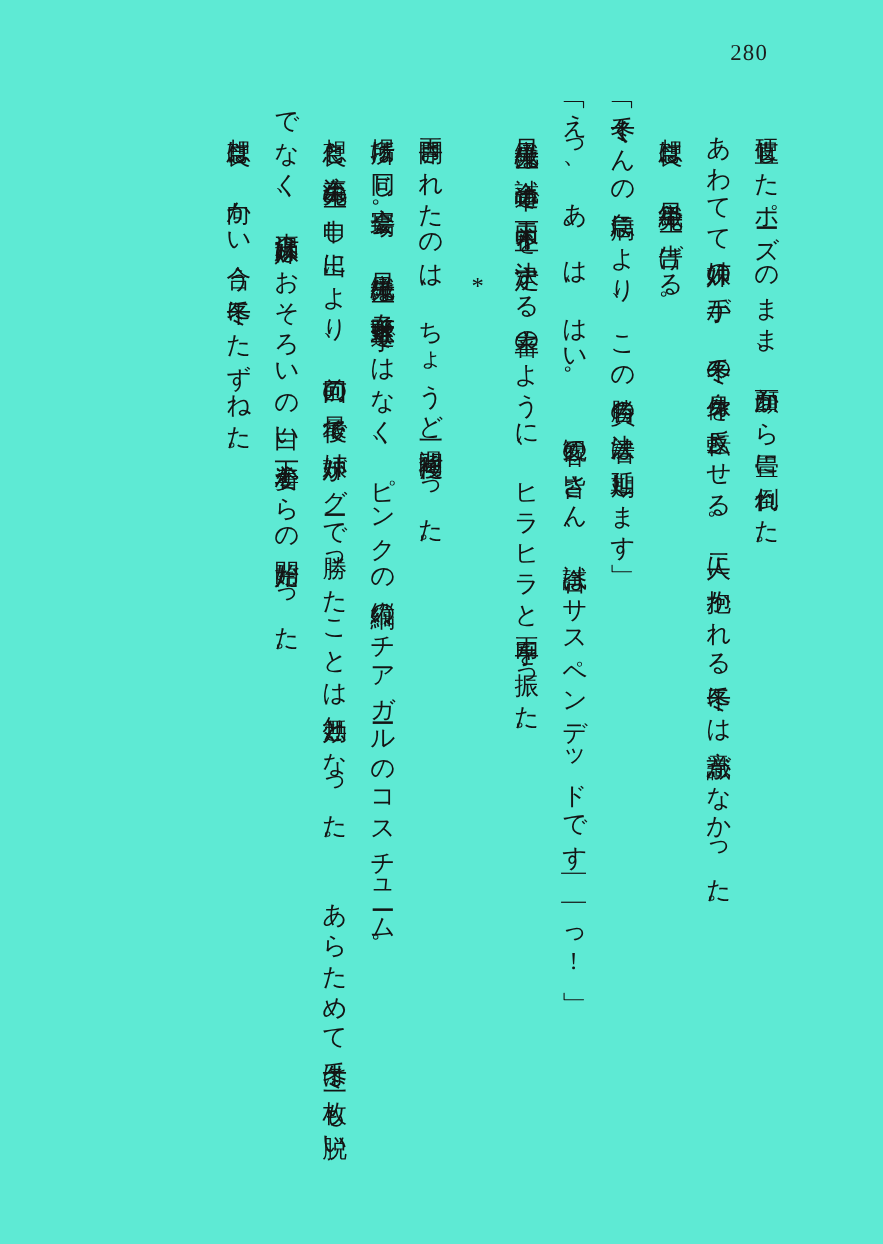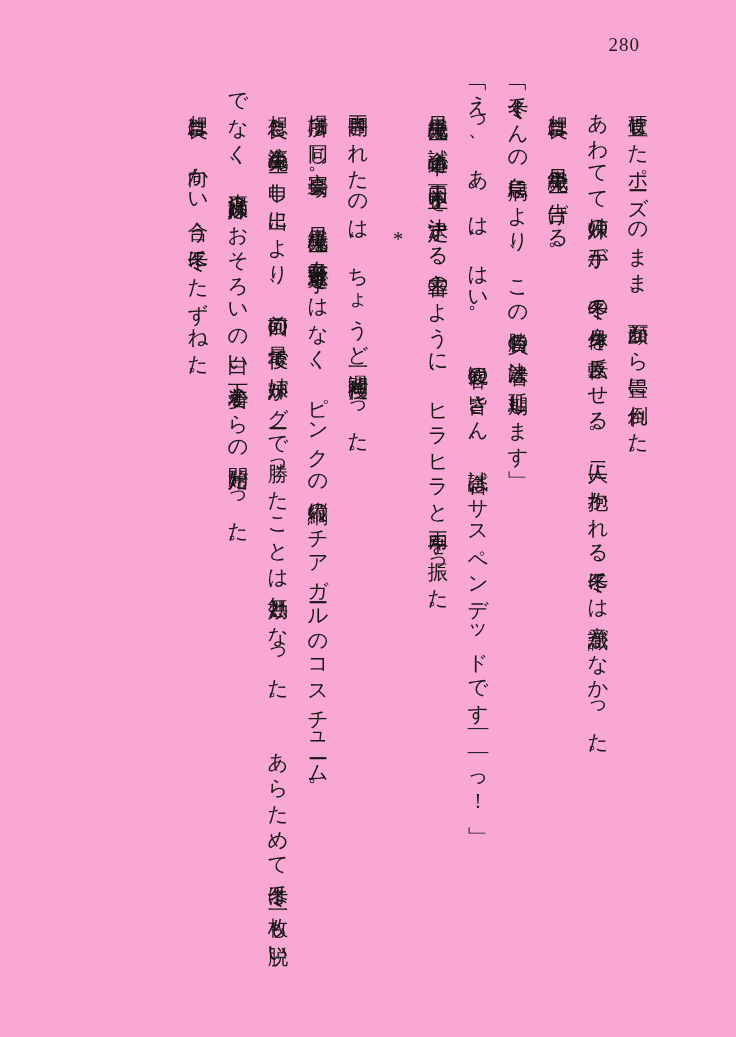--- a/index.html
+++ b/index.html
@@ -12,21 +12,21 @@
     height: 1037px;
     font-family: "Liberation Serif", "DejaVu Serif", serif;
     color: #1a1a1a;
     overflow: hidden;
     position: relative;
   }
   #page {
     position: relative;
     width: 736px;
     height: 1037px;
-    background: #f9a8d4;
+    background: #5eead4;
   }
   
   #page-number {
     position: absolute;
     top: 34px;
     right: 96px;
     font-size: 19px;
     letter-spacing: 1px;
     font-family: "Liberation Serif", "DejaVu Serif", serif;
     color: #1d1d1d;

